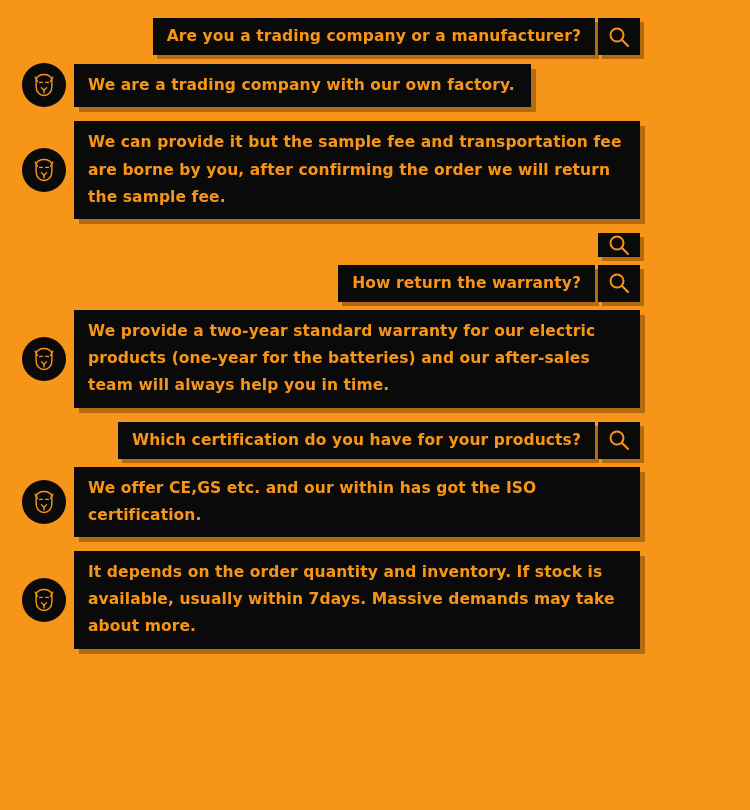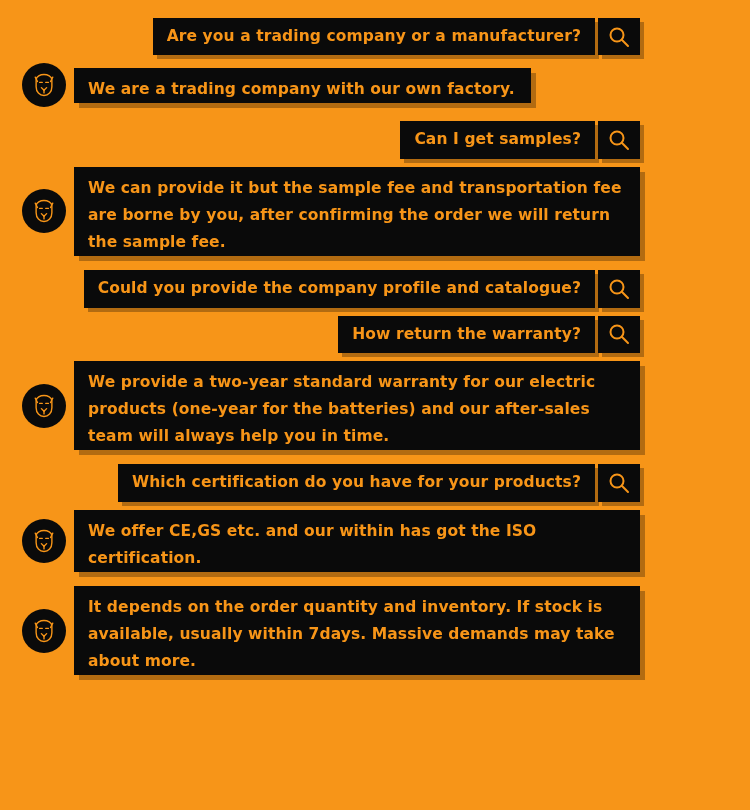--- a/index.html
+++ b/index.html
@@ -71,21 +71,21 @@
     align-items: center;
     justify-content: center;
   }
   .a-avatar svg { display: block; }
   .a-bubble {
     background: #0A0A0A;
     color: #F79518;
     font-weight: bold;
     font-size: 15.5px;
     line-height: 1.75;
-    padding: 8px 16px 0 14px;
+    padding: 8px 16px 8px 14px;
     box-shadow: 5px 5px 0 rgba(0,0,0,0.28);
     letter-spacing: 0.1px;
   }
   .a-bubble.w1 { max-width: 430px; }
   .a-bubble.w2 { max-width: 620px; }
   .a-bubble.w3 { max-width: 480px; }
   .a-bubble.w4 { max-width: 595px; }
   .a-bubble.w5 { max-width: 575px; }
   .a-bubble.w6 { max-width: 575px; }
 
@@ -115,46 +115,36 @@
         <path d="M7 10 C7 6, 12 4, 16 4 C20 4, 25 6, 25 10 L25 18 C25 24, 21 28, 16 28 C11 28, 7 24, 7 18 Z"></path>
         <line x1="11" y1="13" x2="14" y2="13"></line>
         <line x1="18" y1="13" x2="21" y2="13"></line>
         <path d="M13 19 L16 22 L19 19"></path>
         <line x1="16" y1="22" x2="16" y2="25"></line>
       </svg>
     </div>
     <div class="a-bubble w1">We are a trading company with our own factory.</div>
   </div>
 
-  <div class="q-row group">
-    <div class="q-bubble">Can I get samples?</div>
-    <div class="q-icon-box">
-      <svg width="24" height="24" viewBox="0 0 24 24" fill="none" stroke="#F79518" stroke-width="2">
-        <circle cx="10" cy="10" r="6.5"></circle>
-        <line x1="14.8" y1="14.8" x2="21" y2="21" stroke-linecap="round"></line>
-      </svg>
-    </div>
-  </div>
 
   <div class="a-row group-1">
     <div class="a-avatar">
       <svg width="28" height="28" viewBox="0 0 32 32" fill="none" stroke="#F79518" stroke-width="1.6" stroke-linecap="round" stroke-linejoin="round">
         <path d="M6 7 L8.5 12 M26 7 L23.5 12"></path>
         <path d="M7 10 C7 6, 12 4, 16 4 C20 4, 25 6, 25 10 L25 18 C25 24, 21 28, 16 28 C11 28, 7 24, 7 18 Z"></path>
         <line x1="11" y1="13" x2="14" y2="13"></line>
         <line x1="18" y1="13" x2="21" y2="13"></line>
         <path d="M13 19 L16 22 L19 19"></path>
         <line x1="16" y1="22" x2="16" y2="25"></line>
       </svg>
     </div>
     <div class="a-bubble w2">We can provide it but the sample fee and transportation fee are borne by you, after confirming the order we will return the sample fee.</div>
   </div>
 
   <div class="q-row group">
-    <div class="q-bubble">Could you provide the company profile and catalogue?</div>
     <div class="q-icon-box">
       <svg width="24" height="24" viewBox="0 0 24 24" fill="none" stroke="#F79518" stroke-width="2">
         <circle cx="10" cy="10" r="6.5"></circle>
         <line x1="14.8" y1="14.8" x2="21" y2="21" stroke-linecap="round"></line>
       </svg>
     </div>
   </div>
 
 
   <div class="q-row group">

